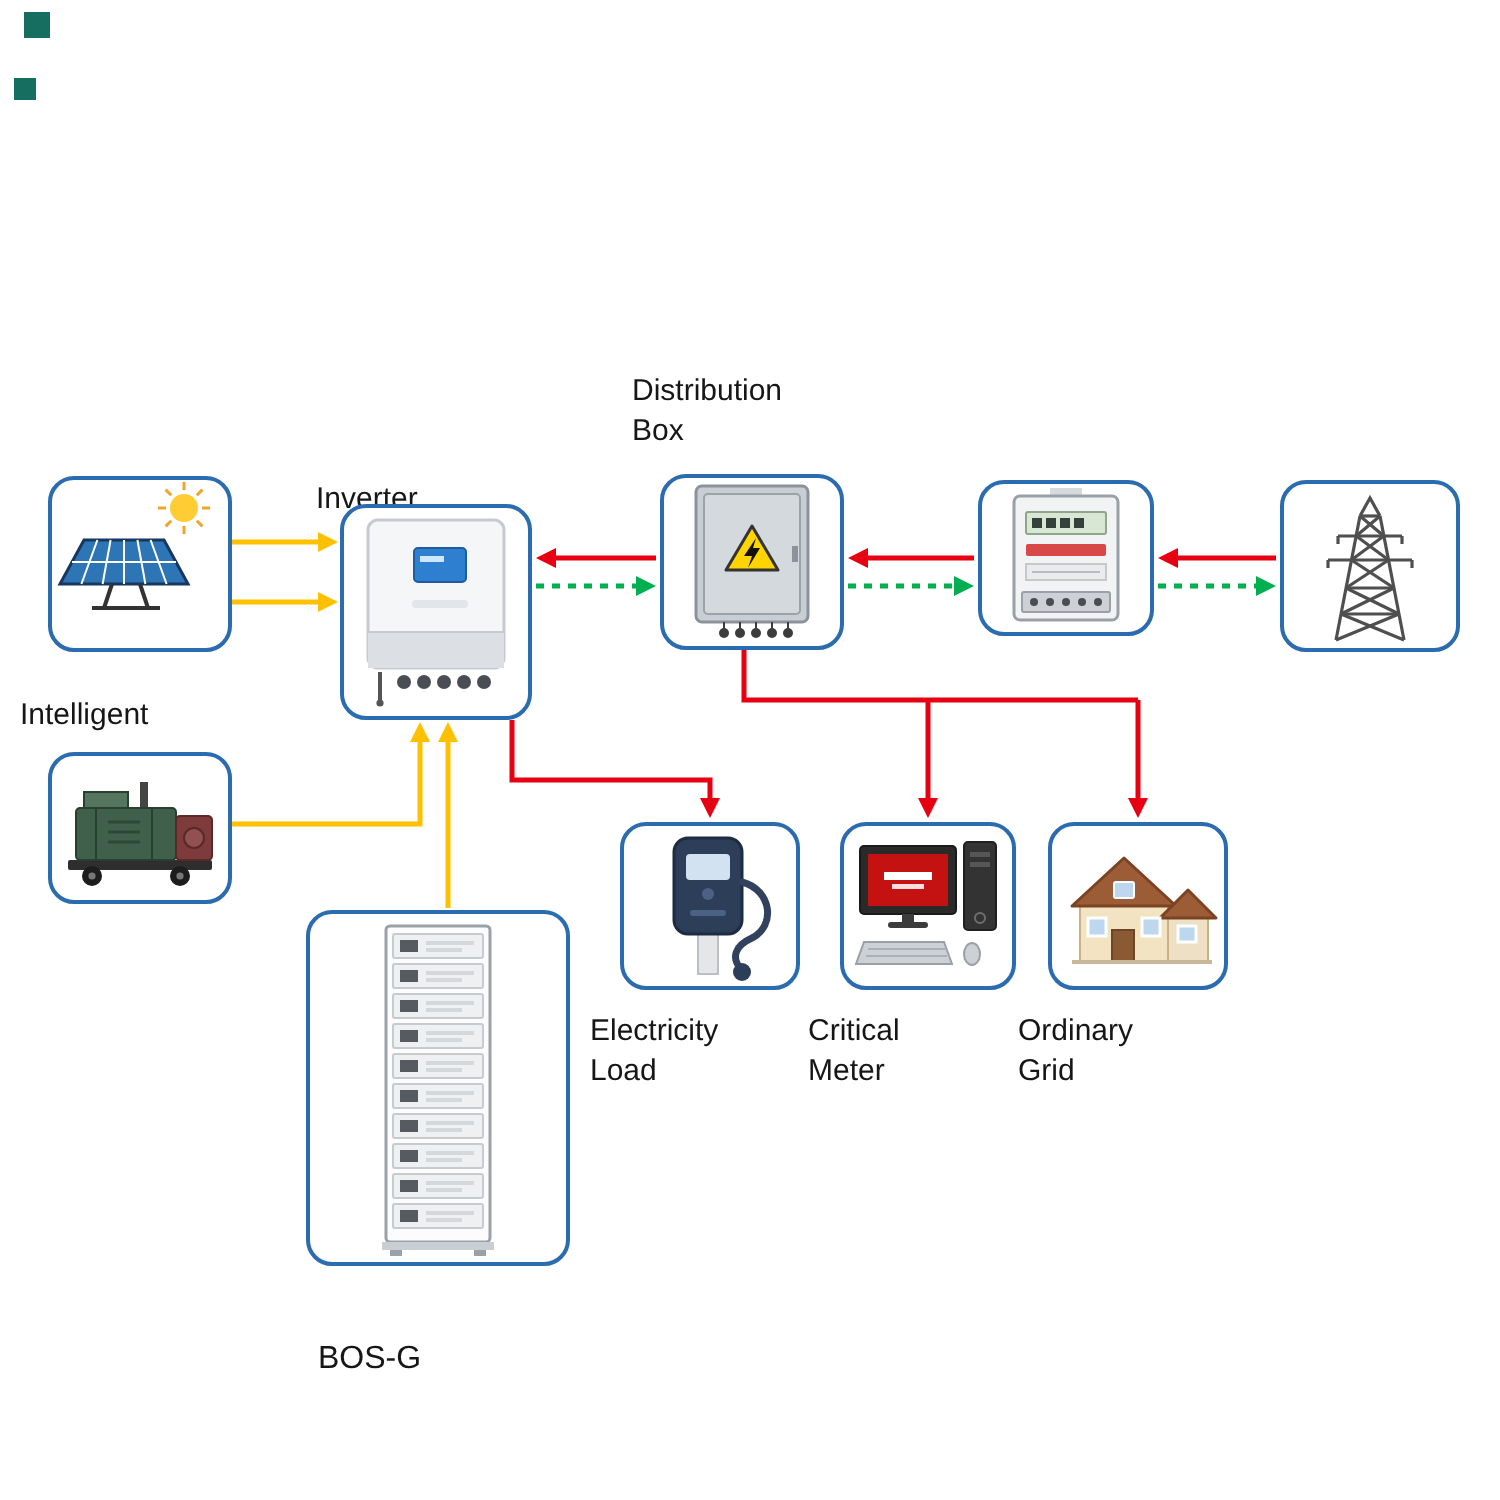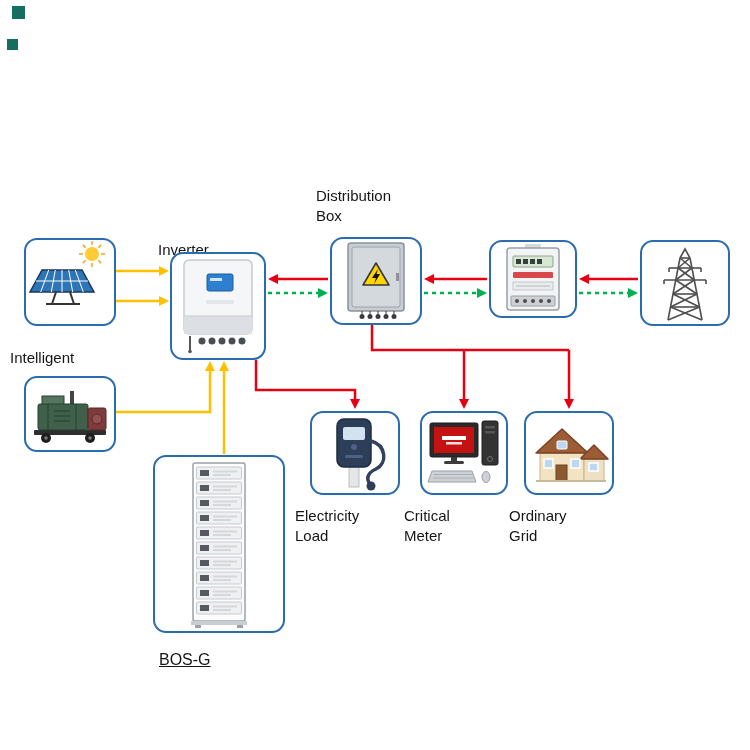--- a/index.html
+++ b/index.html
@@ -83,21 +83,21 @@
       <path d="M372,325 V350 H569" stroke="#e60012"></path>
       <path d="M464,350 V401" stroke="#e60012" marker-end="url(#m-red)"></path>
       <path d="M569,350 V401" stroke="#e60012" marker-end="url(#m-red)"></path>
     </g>
   </svg>
 
   <div class="node-label" style="left:10px;  top:348px;">Intelligent</div>
   <div class="node-label" style="left:158px; top:240px;">Inverter</div>
   <div class="node-label" style="left:316px; top:186px;">Distribution
 Box</div>
-  <div class="node-label label-lg" style="left:159px; top:650px;text-decoration:underline;">BOS-G</div>
+  <div class="node-label label-lg" style="left:159px; top:670px;">BOS-G</div>
   <div class="node-label" style="left:295px; top:506px;">Electricity
 Load</div>
   <div class="node-label" style="left:404px; top:506px;">Critical
 Meter</div>
   <div class="node-label" style="left:509px; top:506px;">Ordinary
 Grid</div>
 
   <div class="node-box" style="left:24px; top:238px; width:92px; height:88px;">
     <svg width="88" height="84" viewBox="0 0 88 84">
       <g stroke="#f0a429" stroke-width="1.5">

